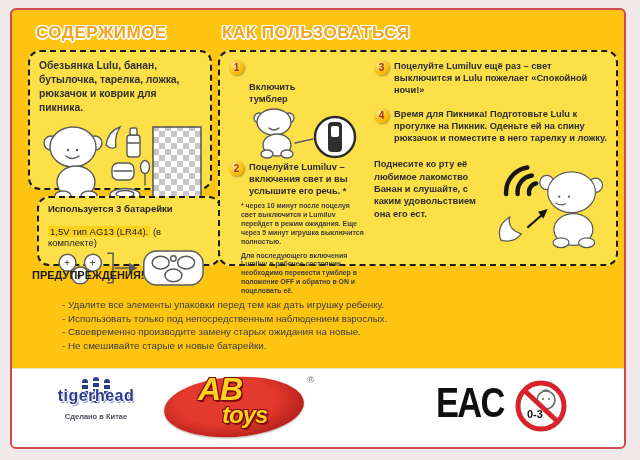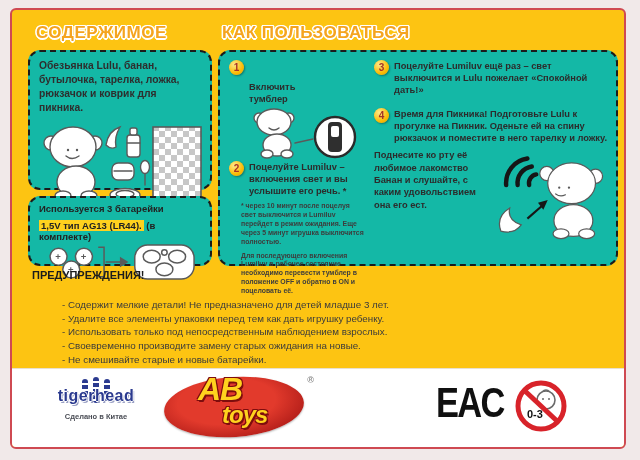--- a/index.html
+++ b/index.html
@@ -14,44 +14,44 @@
   }
   .section-header{
     position:absolute;font-size:17px;font-weight:bold;letter-spacing:.5px;
     color:#f5a41f;
     text-shadow:1.5px 0 0 #fff,-1.5px 0 0 #fff,0 1.5px 0 #fff,0 -1.5px 0 #fff,
       1px 1px 0 #fff,-1px -1px 0 #fff,1px -1px 0 #fff,-1px 1px 0 #fff;
   }
   #contents-header{left:24px;top:13px;}
   #howto-header{left:210px;top:13px;}
   .panel{
-    position:absolute;background:#14b8a6;border:2.5px dashed #1b1b1b;
+    position:absolute;background:#fde047;border:2.5px dashed #1b1b1b;
     border-radius:12px;box-sizing:border-box;
   }
   #contents-panel{left:16px;top:40px;width:184px;height:140px;padding:7px 9px;}
-  #battery-panel{left:16px;top:186px;width:184px;height:70px;padding:5px 9px;}
+  #battery-panel{left:25px;top:186px;width:184px;height:70px;padding:5px 9px;}
   #howto-panel{left:206px;top:40px;width:400px;height:216px;padding:8px 9px;display:flex;gap:9px;}
   .contents-text{font-size:10.3px;font-weight:bold;color:#2e2e2e;line-height:1.35;}
   .battery-line1{font-size:9.5px;font-weight:bold;color:#222;}
-  .battery-line2{font-size:9.5px;font-weight:bold;color:#222;margin-top:6px;}
+  .battery-line2{font-size:9.5px;font-weight:normal;color:#222;margin-top:12px;}
   .battery-spec{background:#ffd21e;padding:0 2px;}
   .col-a{width:136px;flex:none;}
   .col-b{flex:1;min-width:0;}
   .step{display:flex;gap:5px;align-items:flex-start;}
   .step + .step{margin-top:8px;}
   .badge{
     flex:none;width:15px;height:15px;border-radius:50%;
     background:radial-gradient(circle at 35% 30%,#ffe98a,#fbbc05 60%,#e89b00);
     box-shadow:1px 1px 2px rgba(0,0,0,.35);
     color:#a83325;font-size:10px;font-weight:bold;
     display:flex;align-items:center;justify-content:center;
   }
   .step-text{font-size:9.3px;font-weight:bold;color:#2c2c2c;line-height:1.3;}
   .footnote{font-size:6.9px;font-weight:bold;color:#3d3d3d;line-height:1.28;margin:5px 0 0 12px;}
-  .picnic{display:flex;gap:2px;margin-top:5px;}
+  .picnic{display:flex;gap:2px;margin-top:14px;}
   .picnic-text{width:116px;font-size:9.3px;font-weight:bold;color:#2c2c2c;line-height:1.32;flex:none;}
   .illu{display:block;}
   #warnings{position:absolute;left:20px;top:259px;width:582px;}
   #warnings-header{font-size:11px;font-weight:bold;color:#1c1c1c;margin-bottom:17px;}
   .warning-item{margin-left:30px;font-size:9.8px;color:#3b3b3b;line-height:1.4;}
   #footer{
     position:absolute;left:0;bottom:0;width:100%;height:78px;background:#fff;
     border-top:1px solid #e8e0d0;
   }
   #tigerhead{position:absolute;left:26px;top:8px;width:116px;text-align:center;}
@@ -178,21 +178,21 @@
       <div class="step">
         <span class="badge">2</span>
         <span class="step-text">Поцелуйте Lumiluv – включения свет и вы услышите его речь. *</span>
       </div>
       <div class="footnote">* через 10 минут после поцелуя свет выключится и Lumiluv перейдет в режим ожидания. Еще через 5 минут игрушка выключится полностью.</div>
       <div class="footnote">Для последующего включения Lumiluv в рабочее состояние необходимо перевести тумблер в положение OFF и обратно в ON и поцеловать её.</div>
     </div>
     <div class="col-b">
       <div class="step">
         <span class="badge">3</span>
-        <span class="step-text">Поцелуйте Lumiluv ещё раз – свет выключится и Lulu пожелает «Спокойной дать!»</span>
+        <span class="step-text">Поцелуйте Lumiluv ещё раз – свет выключится и Lulu пожелает «Спокойной ночи!»</span>
       </div>
       <div class="step" style="margin-top:12px;">
         <span class="badge">4</span>
         <span class="step-text">Время для Пикника! Подготовьте Lulu к прогулке на Пикник. Оденьте ей на спину рюкзачок и поместите в него тарелку и ложку.</span>
       </div>
       <div class="picnic">
         <div class="picnic-text">Поднесите ко рту её любимое лакомство Банан и слушайте, с каким удовольствием она его ест.</div>
         <svg class="illu" width="122" height="96" viewBox="0 0 130 103">
           <path d="M40,8 A28,28 0 0 0 16,38" fill="none" stroke="#161616" stroke-width="5" stroke-linecap="round"></path>
           <path d="M45,17 A19,19 0 0 0 29,38" fill="none" stroke="#161616" stroke-width="5" stroke-linecap="round"></path>
@@ -209,21 +209,20 @@
           <path class="monkey-stroke" d="M10,90 Q4,74 20,64 Q17,78 33,83 Q25,94 10,90 Z"></path>
           <line x1="40" y1="76" x2="56" y2="62" stroke="#161616" stroke-width="2.4"></line>
           <polygon points="52,58 63,55 58,66" fill="#161616"></polygon>
         </svg>
       </div>
     </div>
   </div>
 
   <div id="warnings">
     <div id="warnings-header">ПРЕДУПРЕЖДЕНИЯ!</div>
-    <div class="warning-item">- Содержит мелкие детали! Не предназначено для детей младше 3 лет.</div>
     <div class="warning-item">- Удалите все элементы упаковки перед тем как дать игрушку ребенку.</div>
     <div class="warning-item">- Использовать только под непосредственным наблюдением взрослых.</div>
     <div class="warning-item">- Своевременно производите замену старых ожидания на новые.</div>
     <div class="warning-item">- Не смешивайте старые и новые батарейки.</div>
   </div>
 
   <div id="footer">
     <div id="abtoys">
       <div id="abtoys-oval"></div>
       <div class="abtoys-word" id="abtoys-top">AB</div>

